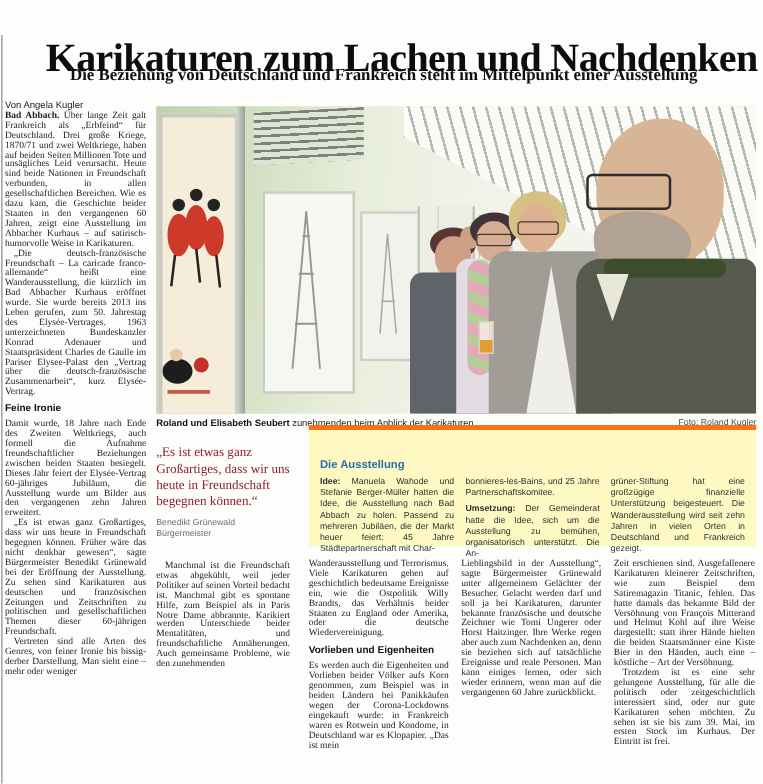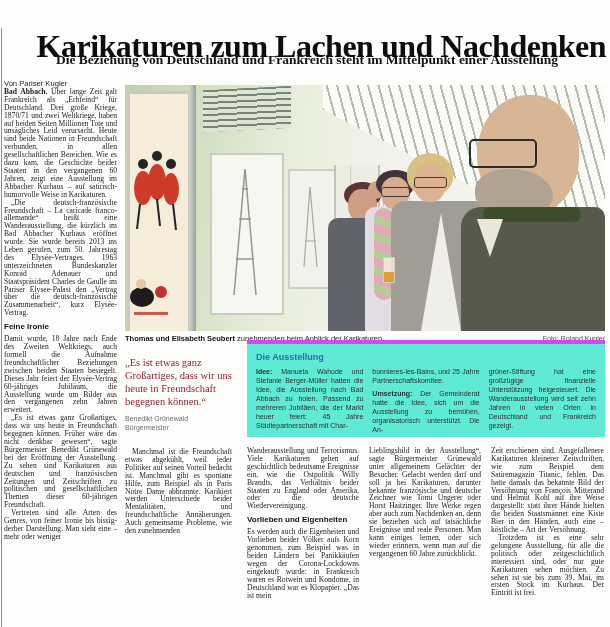--- a/index.html
+++ b/index.html
@@ -73,21 +73,21 @@
   .caption .bold{font-weight:bold;color:#111;}
   .credit{color:#4a4a4a;font-size:7px;}
 
   
   .pullquote{position:absolute;left:125px;top:356px;width:108px;}
   .pullquote .q{font-family:"Liberation Serif",serif;font-size:10.5px;line-height:13px;color:#8e2130;margin:0;}
   .pullquote .a{font-family:"Liberation Sans",sans-serif;font-size:7px;line-height:9px;color:#6e6e6e;margin:6px 0 0 0;}
 
   
   .infobox{position:absolute;left:247px;top:340px;width:358px;height:97px;box-sizing:border-box;
-           background:#5eead4;border-top:4px solid #d946ef;padding:8px 9px 6px 9px;
+           background:#fef9c3;border-top:4px solid #f97316;padding:22px 9px 6px 9px;
            font-family:"Liberation Sans",sans-serif;}
   .infobox .title{font-weight:bold;font-size:9px;color:#2a6fa8;margin:0 0 5px 0;}
   .infobox .cols{display:flex;gap:9px;}
   .infobox .bc{width:108px;font-size:7px;line-height:9px;color:#2f2f2f;text-align:justify;}
   .infobox .bc p{margin:0 0 4px 0;}
   .infobox .lbl{font-weight:bold;}
 
   .c1{left:4px;top:80px;width:113px;height:547px;overflow:hidden;}
   .c2{left:125px;top:448px;width:107px;}
   .c3{left:247px;top:447px;width:112px;}
@@ -97,21 +97,21 @@
 </head>
 <body>
 
 <div class="sheet">
   <div class="left-rule"></div>
 
   <h1 class="headline">Karikaturen zum Lachen und Nachdenken</h1>
   <div class="subheadline">Die Beziehung von Deutschland und Frankreich steht im Mittelpunkt einer Ausstellung</div>
 
   <div class="col c1 bodytext">
-    <p class="byline">Von Pariser Kugler</p>
+    <p class="byline">Von Angela Kugler</p>
     <p><span class="lead">Bad Abbach.</span><span> Über lange Zeit galt Frankreich als „Erbfeind“ für Deutschland. Drei große Kriege, 1870/71 und zwei Weltkriege, haben auf beiden Seiten Millionen Tote und unsägliches Leid verursacht. Heute sind beide Nationen in Freundschaft verbunden, in allen gesellschaftlichen Bereichen. Wie es dazu kam, die Geschichte beider Staaten in den vergangenen 60 Jahren, zeigt eine Ausstellung im Abbacher Kurhaus – auf satirisch-humorvolle Weise in Karikaturen.</span></p>
     <p class="ind">„Die deutsch-französische Freundschaft – La caricade franco-allemande“ heißt eine Wanderausstellung, die kürzlich im Bad Abbacher Kurhaus eröffnet wurde. Sie wurde bereits 2013 ins Leben gerufen, zum 50. Jahrestag des Elysée-Vertrages. 1963 unterzeichneten Bundeskanzler Konrad Adenauer und Staatspräsident Charles de Gaulle im Pariser Elysee-Palast den „Vertrag über die deutsch-französische Zusammenarbeit“, kurz Elysée-Vertrag.</p>
     <div class="subhead">Feine Ironie</div>
     <p>Damit wurde, 18 Jahre nach Ende des Zweiten Weltkriegs, auch formell die Aufnahme freundschaftlicher Beziehungen zwischen beiden Staaten besiegelt. Dieses Jahr feiert der Elysée-Vertrag 60-jähriges Jubiläum, die Ausstellung wurde um Bilder aus den vergangenen zehn Jahren erweitert.</p>
     <p class="ind">„Es ist etwas ganz Großartiges, dass wir uns heute in Freundschaft begegnen können. Früher wäre das nicht denkbar gewesen“, sagte Bürgermeister Benedikt Grünewald bei der Eröffnung der Ausstellung. Zu sehen sind Karikaturen aus deutschen und französischen Zeitungen und Zeitschriften zu politischen und gesellschaftlichen Themen dieser 60-jährigen Freundschaft.</p>
     <p class="ind">Vertreten sind alle Arten des Genres, von feiner Ironie bis bissig-derber Darstellung. Man sieht eine – mehr oder weniger</p>
   </div>
 
   <div class="photo">
     <div class="ceiling"></div>
@@ -168,21 +168,21 @@
       </div>
     <div class="p4-head"></div>
     <div class="p4-beard"></div>
     <div class="p4-glasses"></div>
     <div class="p4-body"></div>
     <div class="p4-collar"></div>
     <div class="p4-shirt"></div>
   </div>
 
   <div class="caption">
-    <div><span class="bold">Thomas und Elisabeth Seubert</span><span> zunehmenden beim Anblick der Karikaturen.</span></div>
+    <div><span class="bold">Roland und Elisabeth Seubert</span><span> zunehmenden beim Anblick der Karikaturen.</span></div>
     <div class="credit">Foto: Roland Kugler</div>
   </div>
 
   <div class="pullquote">
     <p class="q">„Es ist etwas ganz Großartiges, dass wir uns heute in Freundschaft begegnen können.“</p>
     <p class="a">
       <span>Benedikt Grünewald</span><br>
       <span>Bürgermeister</span>
     </p>
   </div>

